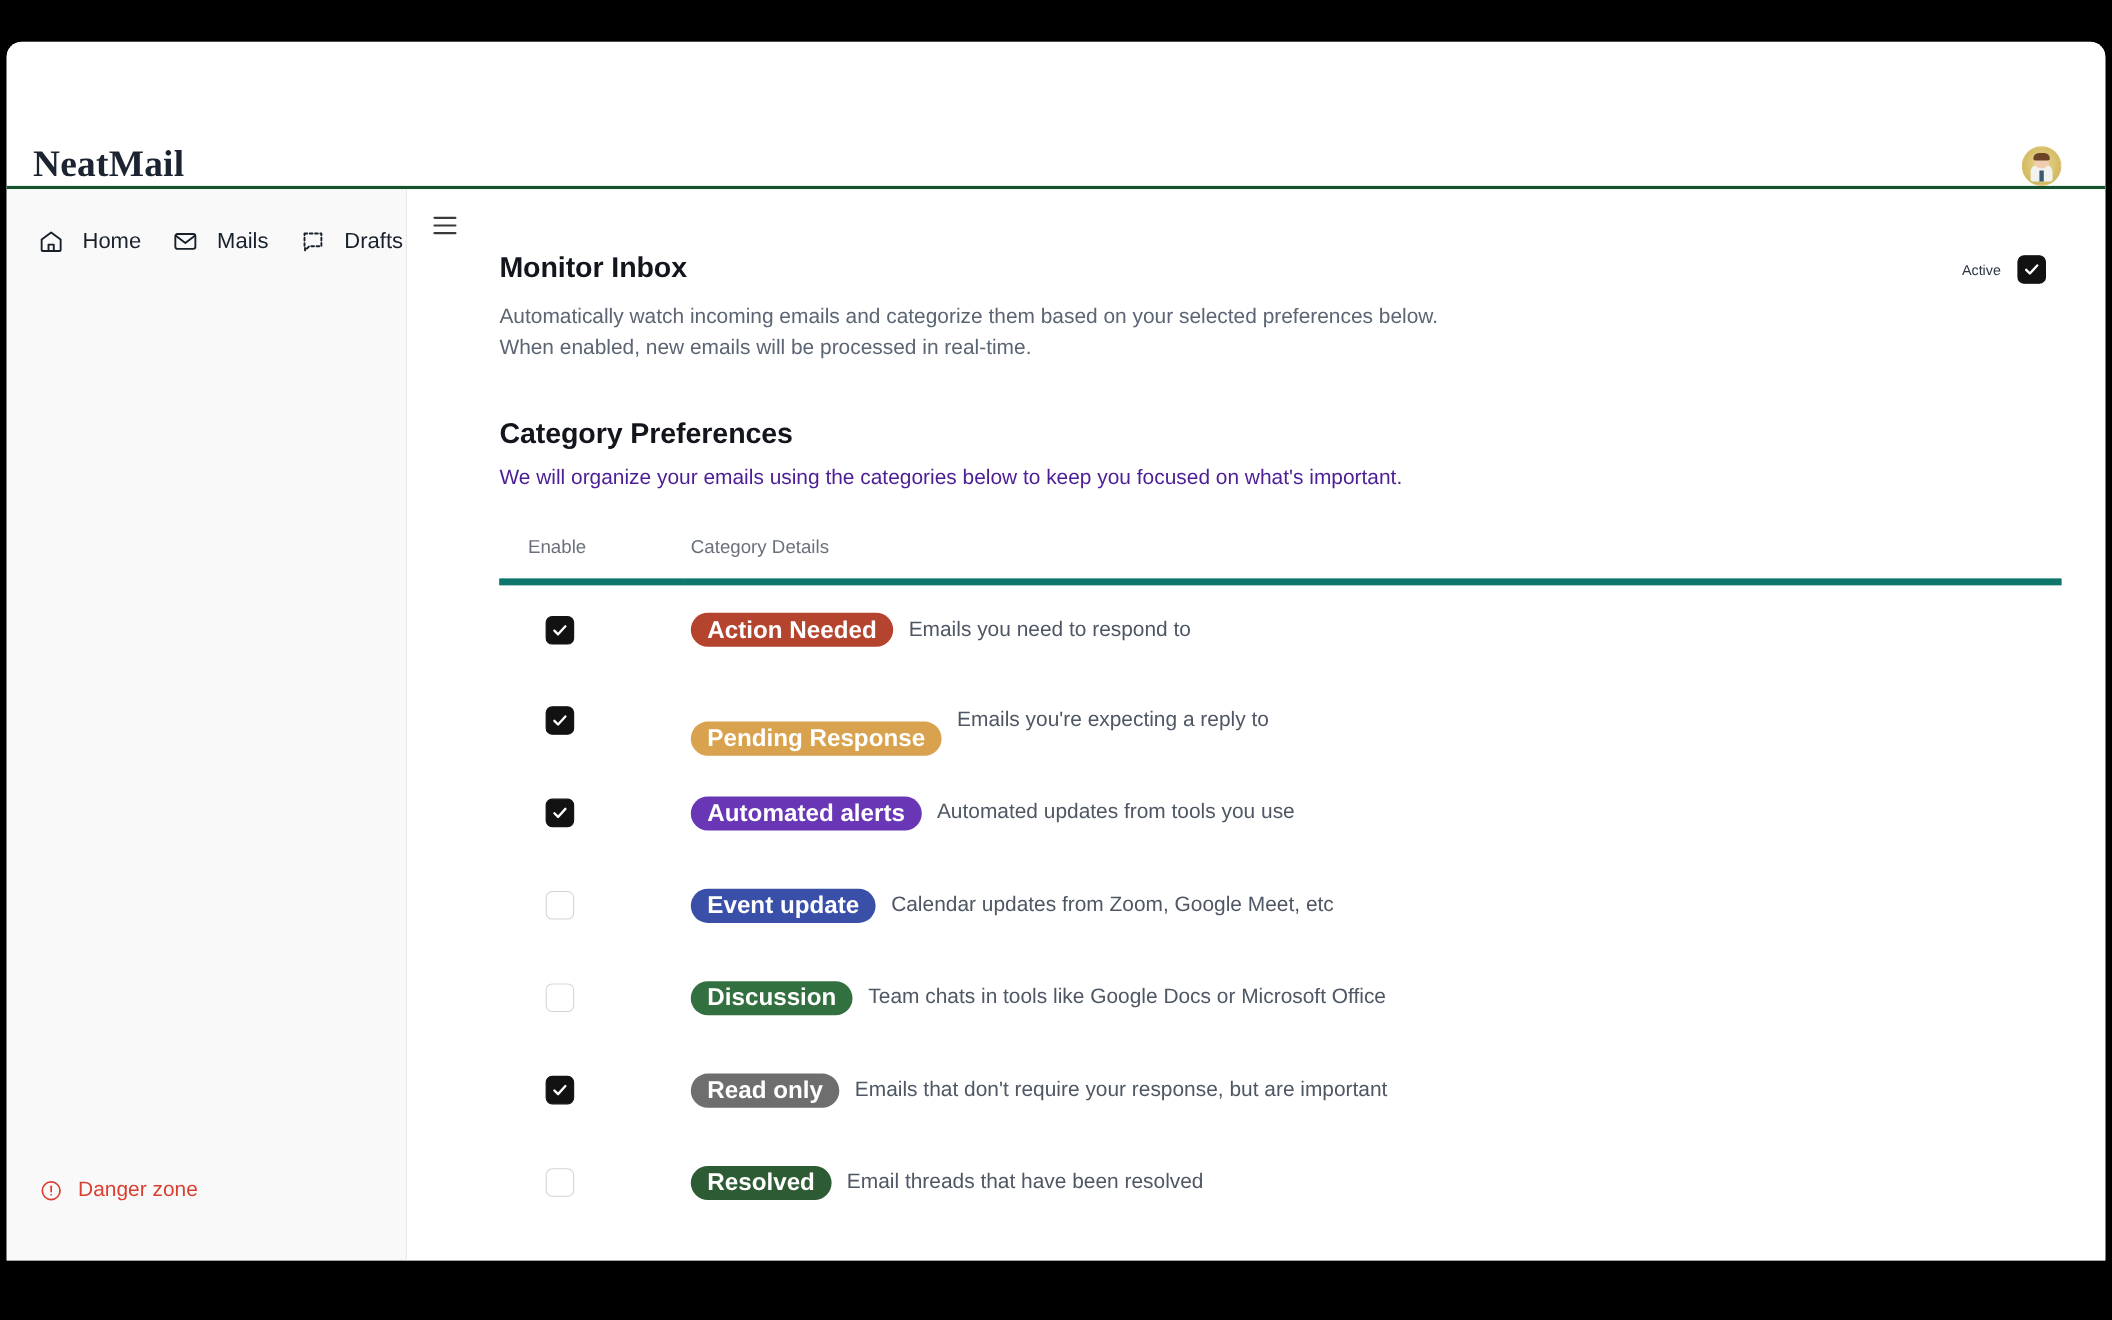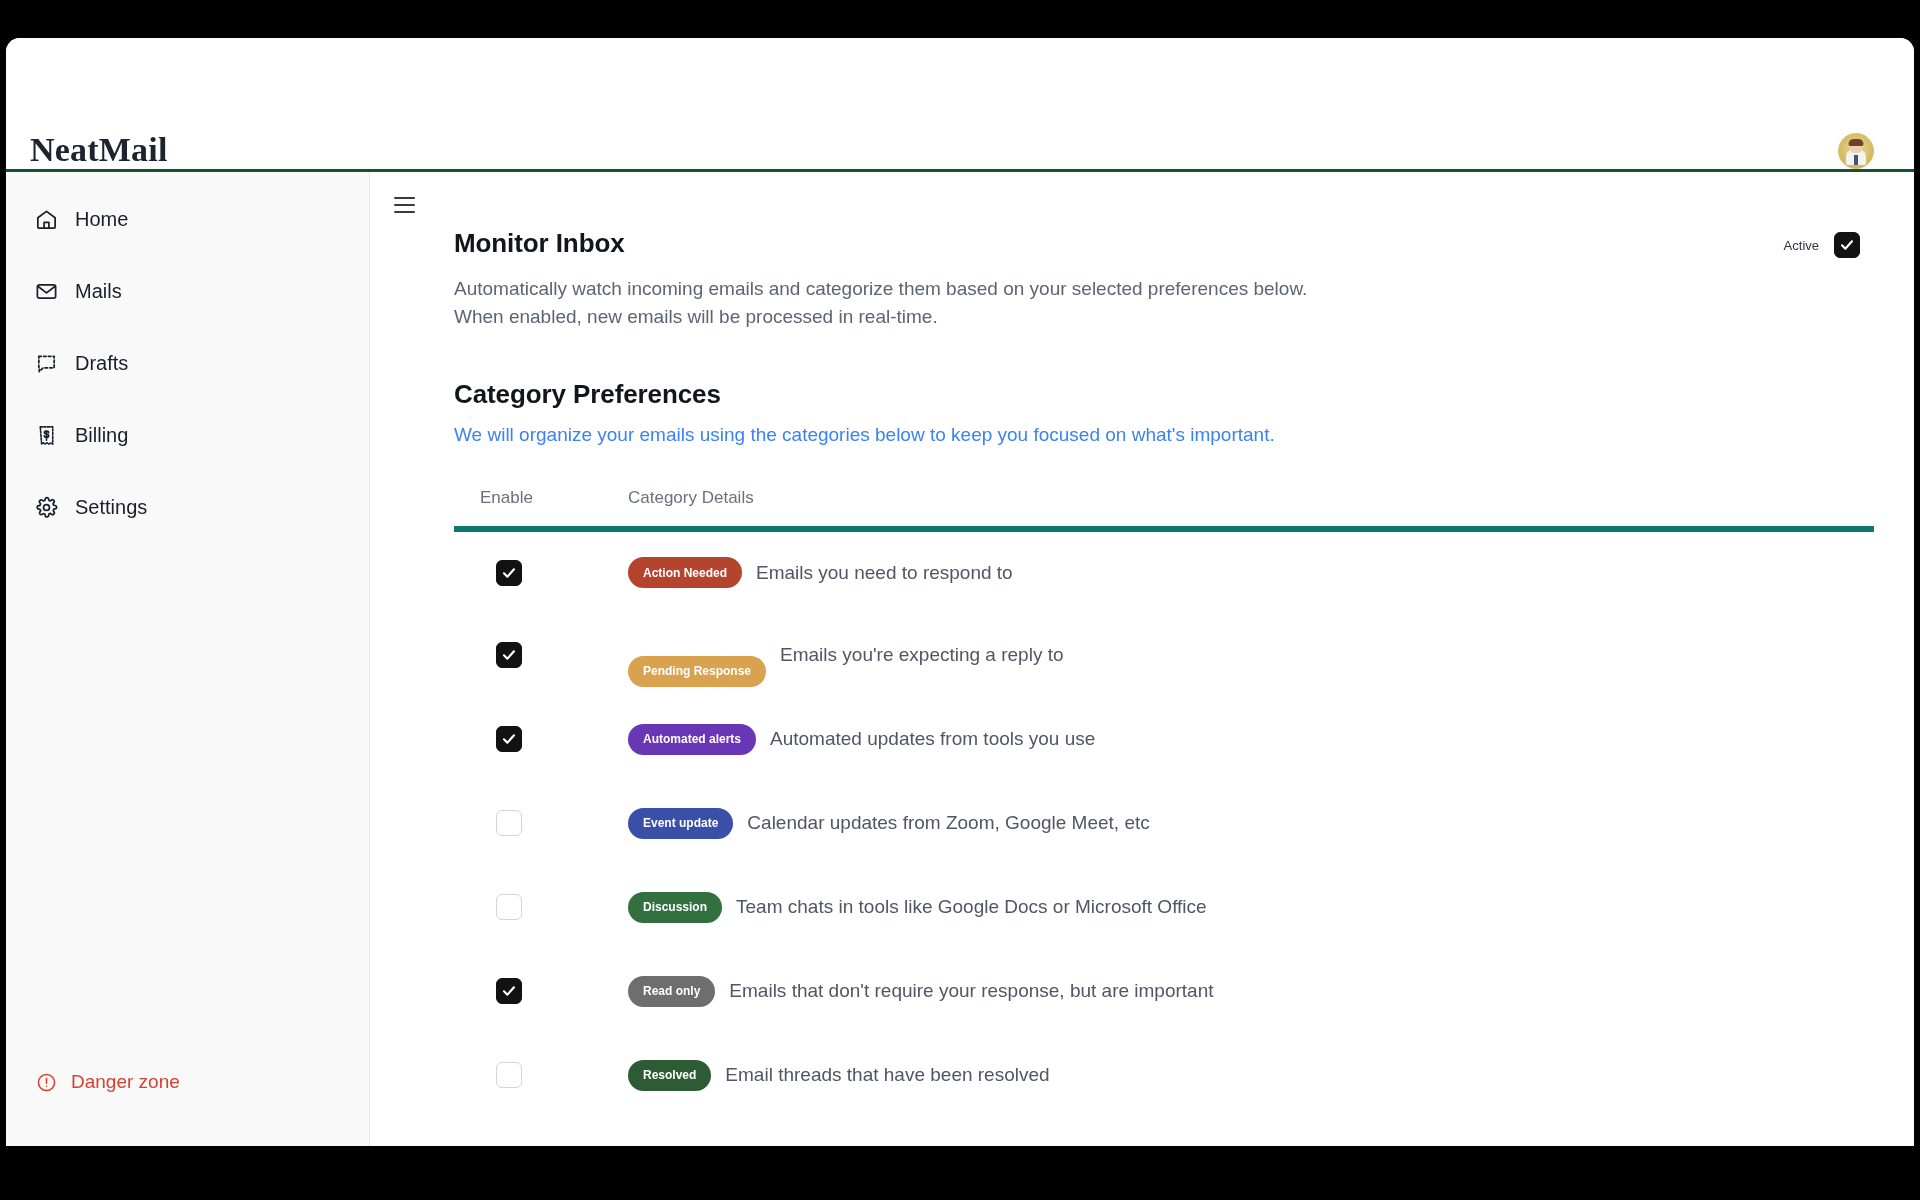--- a/index.html
+++ b/index.html
@@ -104,21 +104,21 @@
     min-height: 0;
   }
 
   
   #sidebar {
     width: 364px;
     min-width: 364px;
     background: #f9f9f9;
     border-right: 1px solid #e9e9e9;
     display: flex;
-    flex-direction: column;
+    flex-direction: row;
     padding-top: 22px;
     position: relative;
   }
 
   .nav-item {
     display: flex;
     align-items: center;
     gap: 17px;
     height: 50px;
     padding: 0 0 0 28px;
@@ -232,21 +232,21 @@
     border: 1px solid #d3d5d8;
   }
   .cb svg { display: block; }
   .cb.unchecked svg { visibility: hidden; }
 
   #cat-section { margin-top: 48px; }
 
   #cat-desc {
     margin-top: 14px;
     font-size: 19px;
-    color: #3b82f6;
+    color: #4c1d95;
   }
 
   
   #cat-table {
     margin-top: 42px;
     width: 100%;
     border-collapse: collapse;
   }
   #cat-table th {
     text-align: left;
@@ -278,21 +278,21 @@
   }
 
   .badge {
     display: inline-flex;
     align-items: center;
     justify-content: center;
     height: 31px;
     padding: 0 15px;
     border-radius: 16px;
     color: #ffffff;
-    font-size: 12px;
+    font-size: 22px;
     font-weight: 700;
     white-space: nowrap;
     flex: none;
   }
 
   .cat-desc-text {
     margin-left: 14px;
     font-size: 19px;
     color: #4e5763;
     white-space: nowrap;

